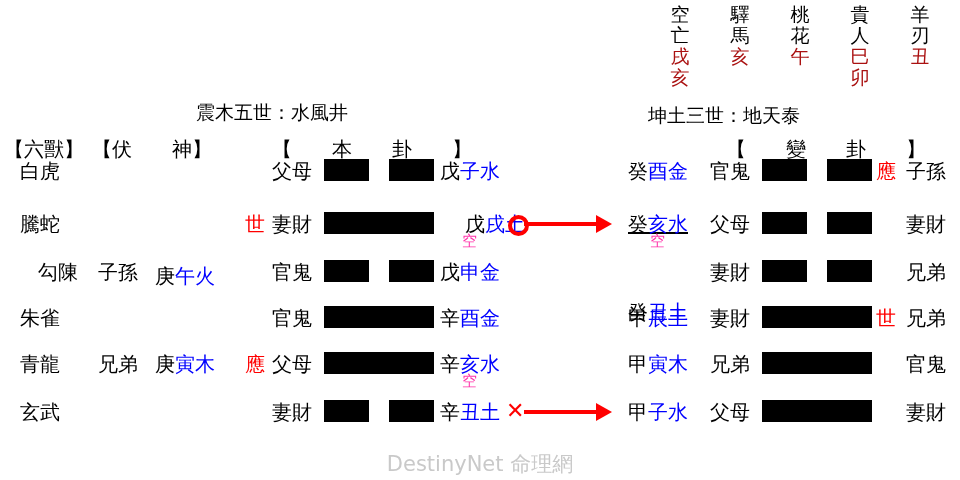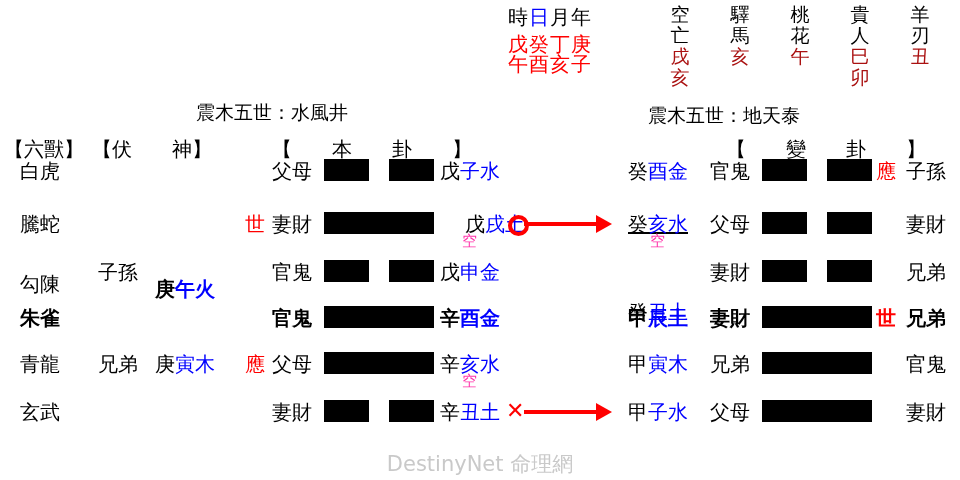--- a/index.html
+++ b/index.html
@@ -82,27 +82,20 @@
 
   
   .footer{left:0;top:450px;width:960px;text-align:center;font-size:21px;color:#c9c9c9;}
 </style>
 </head>
 <body>
 
 <div class="page">
 
 
-  <div class="abs ganzhi">
-    <div class="gz-head">
-      <span>時</span><span class="blue">日</span><span>月</span><span>年</span>
-    </div>
-    <div class="gz-body">戊癸丁庚</div>
-    <div class="gz-body" style="margin-top:0">午酉亥子</div>
-  </div>
 
   <div class="abs shensha">
     <div class="ss-col">
       <div class="ss-name">空</div>
       <div class="ss-name">亡</div>
       <div class="ss-val">戌</div>
       <div class="ss-val">亥</div>
     </div>
     <div class="ss-col">
       <div class="ss-name">驛</div>
@@ -121,21 +114,21 @@
       <div class="ss-val">卯</div>
     </div>
     <div class="ss-col">
       <div class="ss-name">羊</div>
       <div class="ss-name">刃</div>
       <div class="ss-val">丑</div>
     </div>
   </div>
 
   <div class="abs hexname hexname-left">震木五世：水風井</div>
-  <div class="abs hexname hexname-right">震木五世：地天泰</div>
+  <div class="abs hexname hexname-right">坤土三世：地天泰</div>
 
   <div class="abs colhdr hdr-liushou">【六獸】</div>
   <div class="abs colhdr hdr-fushen">【伏　　神】</div>
   <div class="abs colhdr hdr-benGua">【　　本　　卦　　】</div>
   <div class="abs colhdr hdr-bianGua">【　　變　　卦　　】</div>
 
   <div id="rows-container">
       <div class="abs row" style="top:159px;text-align:right;">
         <div class="cell c-beast" style="top:2px;">白虎</div>
         <div class="cell c-rel-l" style="top:2px;">父母</div>
@@ -170,38 +163,38 @@
         <div class="cell c-gz-r" style="top:2px;text-decoration:underline;"><span>癸</span><span class="blue">亥水</span></div>
         <div class="kong" style="left:650px;top:22px;">空</div>
         <div class="cell c-rel-r" style="top:2px;">父母</div>
         <div class="yao yao-broken yao-r" style="top:0px;">
           <div class="seg a"></div>
           <div class="seg b"></div>
         </div>
         <div class="cell c-rel-far" style="top:2px;">妻財</div>
       </div>
       <div class="abs row" style="top:260px;">
-        <div class="cell c-beast" style="top:14px;">勾陳</div>
+        <div class="cell c-beast" style="top:2px;margin-left:18px;">勾陳</div>
         <div class="cell c-fu-rel" style="top:2px;">子孫</div>
-        <div class="cell c-fu-gz" style="top:19px;font-weight:bold;"><span>庚</span><span class="blue">午火</span></div>
+        <div class="cell c-fu-gz" style="top:6px;"><span>庚</span><span class="blue">午火</span></div>
         <div class="cell c-rel-l" style="top:2px;">官鬼</div>
         <div class="yao yao-broken yao-l" style="top:0px;">
           <div class="seg a"></div>
           <div class="seg b"></div>
         </div>
         <div class="cell c-gz-l" style="top:2px;"><span>戊</span><span class="blue">申金</span></div>
         <div class="cell c-gz-r" style="top:2px;margin-top:40px;"><span>癸</span><span class="blue">丑土</span></div>
         <div class="cell c-rel-r" style="top:2px;">妻財</div>
         <div class="yao yao-broken yao-r" style="top:0px;">
           <div class="seg a"></div>
           <div class="seg b"></div>
         </div>
         <div class="cell c-rel-far" style="top:2px;">兄弟</div>
       </div>
-      <div class="abs row" style="top:306px;font-weight:bold;">
+      <div class="abs row" style="top:306px;">
         <div class="cell c-beast" style="top:2px;">朱雀</div>
         <div class="cell c-rel-l" style="top:2px;">官鬼</div>
         <div class="yao yao-solid yao-l" style="top:0px;">
           <div class="seg"></div>
         </div>
         <div class="cell c-gz-l" style="top:2px;"><span>辛</span><span class="blue">酉金</span></div>
         <div class="cell c-gz-r" style="top:2px;"><span>甲</span><span class="blue">辰土</span></div>
         <div class="cell c-rel-r" style="top:2px;">妻財</div>
         <div class="yao yao-solid yao-r" style="top:0px;">
           <div class="seg"></div>

